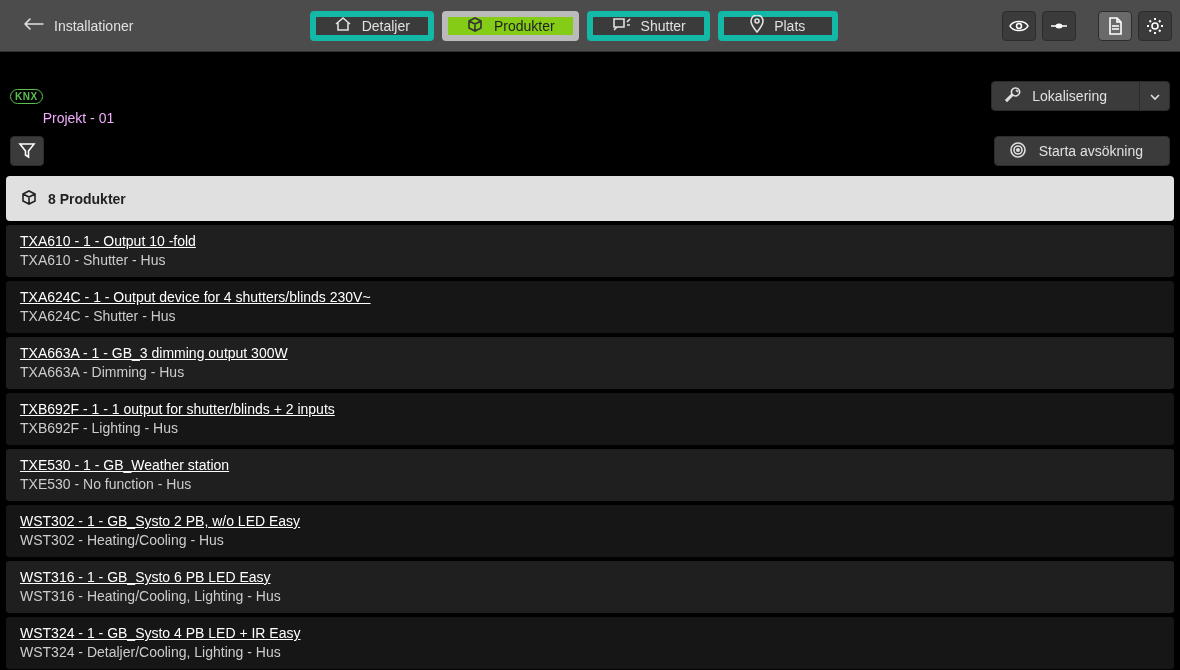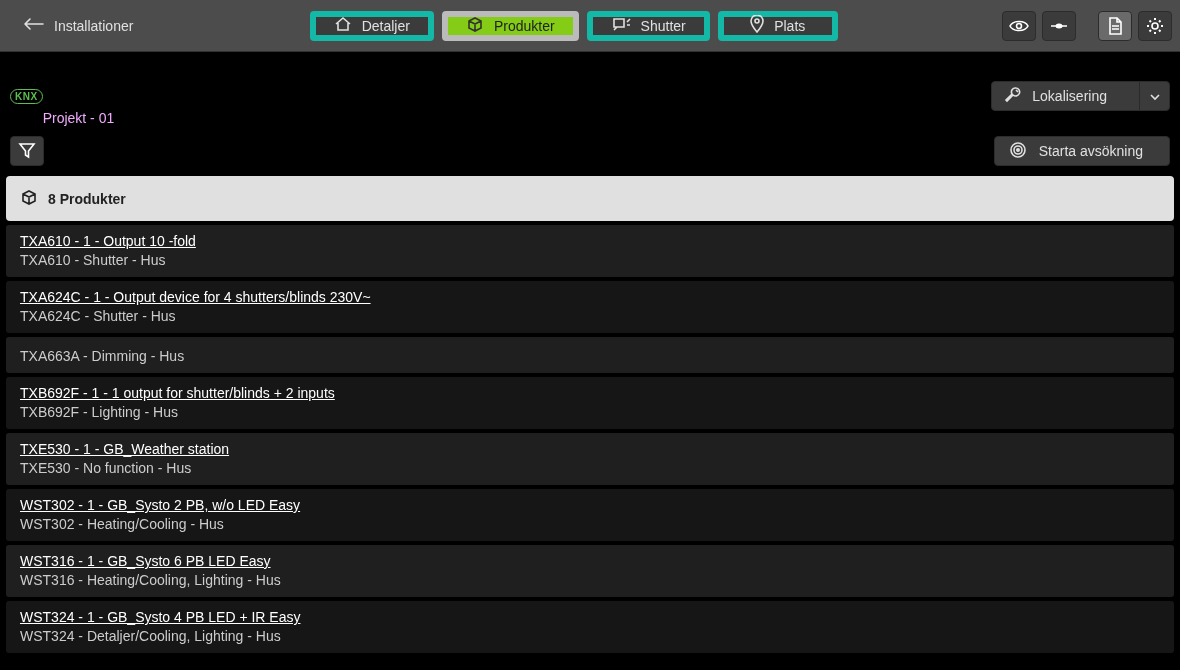--- a/index.html
+++ b/index.html
@@ -296,20 +296,21 @@
   <div id="product-rows">
       <div class="product-row">
         <div class="product-title">TXA610 - 1 - Output 10 -fold</div>
         <div class="product-sub">TXA610 - Shutter - Hus</div>
       </div>
       <div class="product-row">
         <div class="product-title">TXA624C - 1 - Output device for 4 shutters/blinds 230V~</div>
         <div class="product-sub">TXA624C - Shutter - Hus</div>
       </div>
       <div class="product-row">
+        <div class="product-title">TXA663A - 1 - GB_3 dimming output 300W</div>
         <div class="product-sub">TXA663A - Dimming - Hus</div>
       </div>
       <div class="product-row">
         <div class="product-title">TXB692F - 1 - 1 output for shutter/blinds + 2 inputs</div>
         <div class="product-sub">TXB692F - Lighting - Hus</div>
       </div>
       <div class="product-row">
         <div class="product-title">TXE530 - 1 - GB_Weather station</div>
         <div class="product-sub">TXE530 - No function - Hus</div>
       </div>

